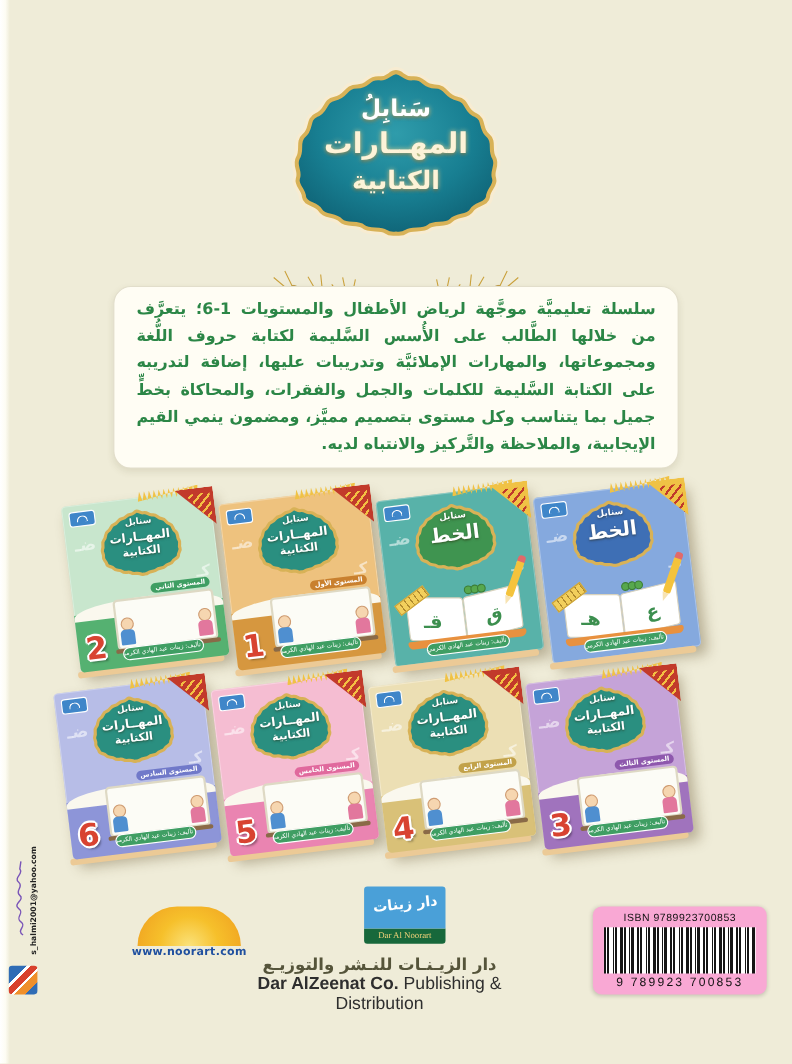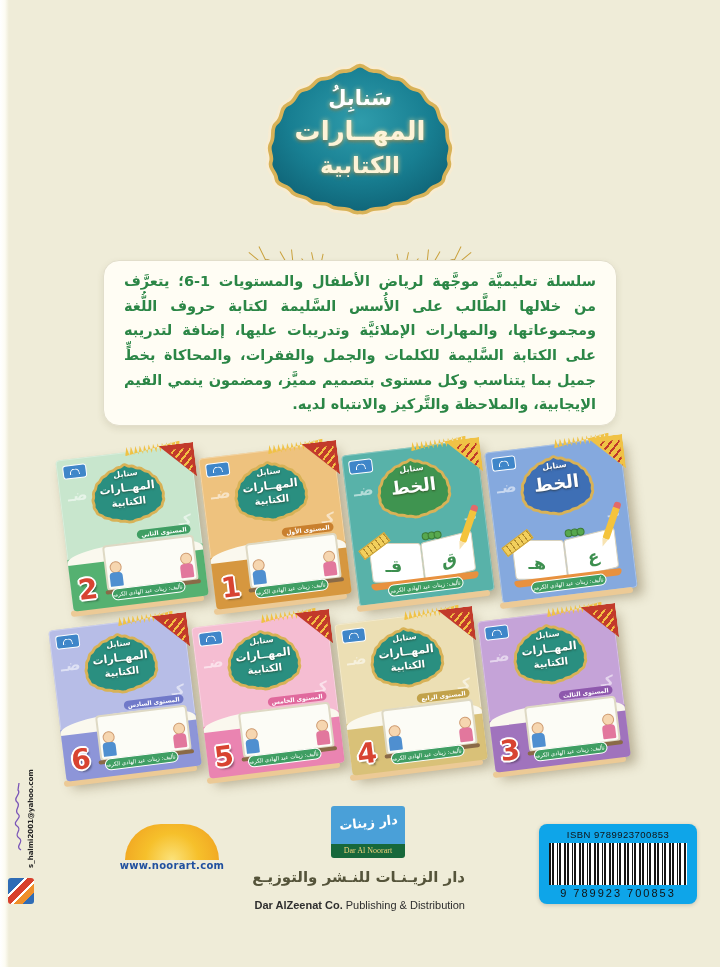--- a/index.html
+++ b/index.html
@@ -120,25 +120,25 @@
   .sun{margin:0 auto;width:94px;height:36px;border-radius:94px 94px 0 0;
     background:radial-gradient(circle at 50% 100%,#fbe27a 0%,#f6c02b 45%,#ef9d1f 100%);}
   .noorart-name{margin-top:-23px;font-family:"Liberation Serif",serif;font-weight:bold;
     font-size:21px;color:#20509f;text-shadow:0 0 2px #fff,0 0 4px #fff;}
   .noorart-url{font-size:10px;font-weight:bold;color:#20509f;letter-spacing:.3px;}
   .zeenat{position:absolute;left:312px;top:806px;width:112px;text-align:center;}
   .z-box{width:74px;height:38px;margin:0 auto;background:#4aa0d8;border-radius:3px 3px 0 0;position:relative;overflow:hidden;}
   .z-script{display:block;padding-top:9px;font-size:13px;font-weight:bold;color:#fff;transform:rotate(-6deg);}
   .z-band{width:74px;margin:0 auto;background:#17683b;color:#f3d27a;font-size:8px;
     font-family:"Liberation Serif",serif;padding:2px 0 3px;border-radius:0 0 3px 3px;}
-  .publisher{position:absolute;left:225px;top:868px;width:240px;text-align:right;}
+  .publisher{position:absolute;left:225px;top:868px;width:240px;text-align:center;}
   .pub-ar{direction:rtl;font-size:15px;font-weight:bold;color:#55543a;}
-  .pub-en{font-size:11px;color:#2e2e2e;margin-top:13px;font-family:"Liberation Sans",sans-serif;}
+  .pub-en{font-size:16px;color:#2e2e2e;margin-top:0;font-family:"Liberation Sans",sans-serif;}
   .pub-en b{font-weight:bold;}
-  .barcode{position:absolute;left:539px;top:824px;width:158px;height:80px;background:#0ea5e9;
+  .barcode{position:absolute;left:539px;top:824px;width:158px;height:80px;background:#f9a8d4;
     border-radius:8px;box-shadow:0 1px 4px rgba(0,0,0,.18);text-align:center;box-sizing:border-box;padding-top:5px;}
   .isbn-top{font-size:9.5px;color:#111;font-family:"Liberation Sans",sans-serif;letter-spacing:.5px;}
   .bars{margin:3px 10px 0;height:42px;
     background:repeating-linear-gradient(90deg,#141414 0 2px,#fff 2px 3px,#141414 3px 5px,#fff 5px 8px,#141414 8px 9px,#fff 9px 10px,#141414 10px 12px,#fff 12px 15px);}
   .isbn-bottom{font-size:11px;color:#111;letter-spacing:2px;margin-top:2px;font-family:"Liberation Sans",sans-serif;}
 </style>
 </head>
 <body style="--bg: #efecd8; --gold: #d8b257; --green: #2b8646; --red: #d84331; --teal: #187f92; --cream_box: #fffdf4;">
 
 <svg width="0" height="0" style="position:absolute">

